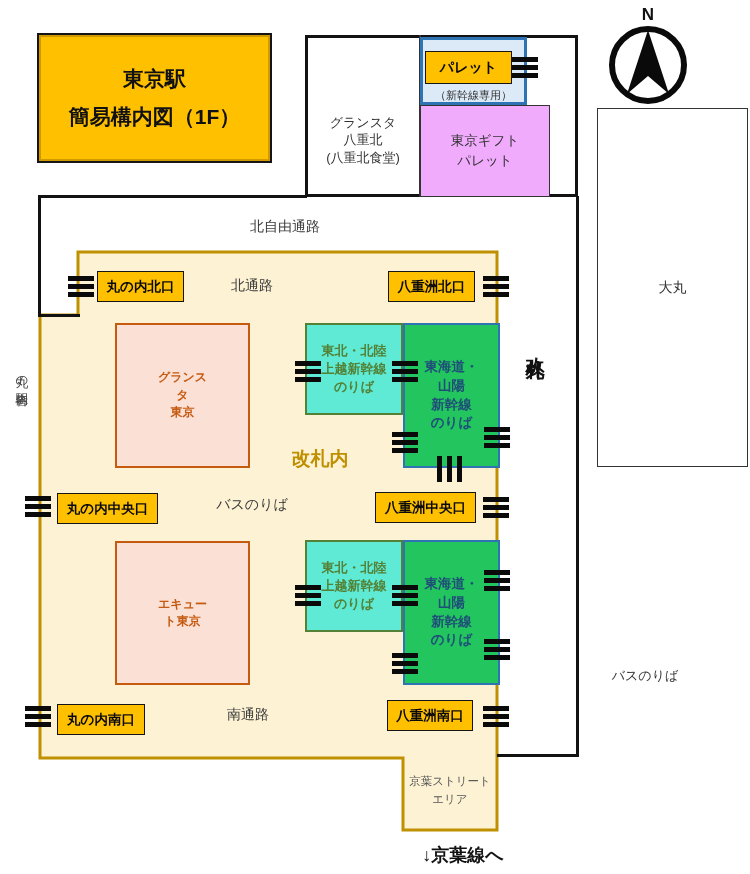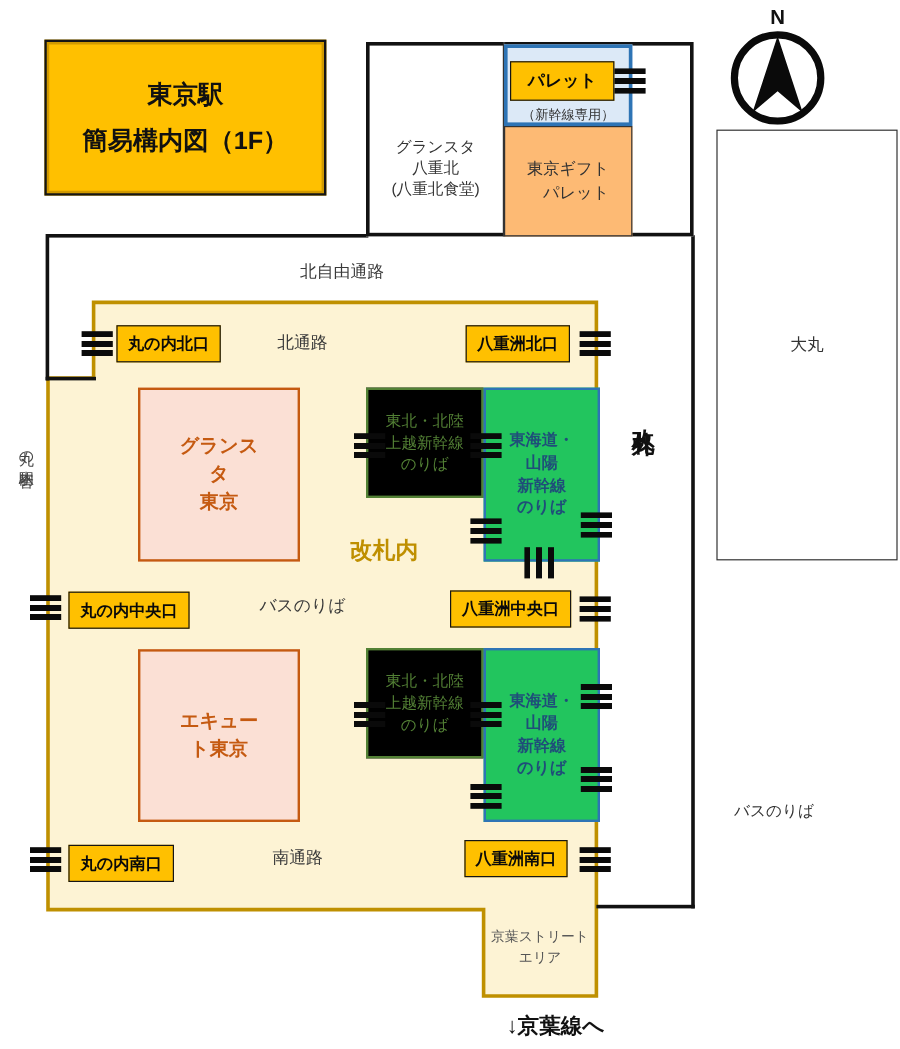--- a/index.html
+++ b/index.html
@@ -17,22 +17,22 @@
   
   #title-box{left:37px;top:33px;width:235px;height:130px;background:#FFC000;
     border:2px solid #151515;box-shadow:inset 0 0 0 2px rgba(120,80,0,.35);
     flex-direction:column;gap:10px;font-weight:bold;font-size:21px;}
 
   
   #north-building{left:305px;top:35px;width:273px;height:162px;border:3px solid #121212;background:#fff;}
   #north-divider{left:419px;top:35px;width:2px;height:162px;background:#333;}
   #gransta-yaekita{left:307px;top:108px;width:112px;height:64px;font-size:13px;color:#333;line-height:1.35;}
   #nihonbashi-zone{left:420px;top:37px;width:107px;height:68px;background:#DCE9F7;border:3px solid #2E74B5;}
-  #gift-palette{left:420px;top:105px;width:107px;height:92px;border:1.5px solid #333;background:#fdba74;
-    font-size:13.5px;color:#333;line-height:1.5;text-align:right;}
+  #gift-palette{left:420px;top:105px;width:130px;height:92px;border:1.5px solid #333;background:#f0abfc;
+    font-size:13.5px;color:#333;line-height:1.5;}
   .exit-label{background:#FFC000;border:1.6px solid #151515;font-weight:bold;font-size:13.5px;color:#0a0a0a;}
   #nihonbashi-label{left:425px;top:51px;width:87px;height:33px;font-size:14px;}
   #shinkansen-only{left:420px;top:87px;width:107px;height:16px;font-size:11px;color:#333;}
 
   
   #compass-n{left:608px;top:4px;width:80px;height:22px;font-weight:bold;font-size:17px;}
   #compass{left:608px;top:24px;width:80px;height:80px;}
 
   
   #daimaru-box{left:597px;top:108px;width:151px;height:359px;border:1.5px solid #333;background:#fff;
@@ -49,24 +49,24 @@
   #south-passage{left:204px;top:705px;width:88px;height:20px;}
 
   
   #inside-gates-label{left:282px;top:446px;width:76px;height:26px;font-weight:bold;font-size:19px;color:#BF8F00;}
   #outside-gates-label{left:516px;top:342px;width:32px;height:72px;font-weight:bold;font-size:19px;color:#111;
     writing-mode:vertical-rl;text-orientation:upright;letter-spacing:2px;}
   #marunouchi-bldg-label{left:4px;top:366px;width:26px;height:84px;font-size:12.5px;color:#444;
     writing-mode:vertical-rl;text-orientation:upright;letter-spacing:1px;}
 
   
-  .pink-box{background:#FBE0D5;border:2.5px solid #C55A11;color:#C55A11;font-weight:bold;font-size:16px;line-height:1.45;}
+  .pink-box{background:#FBE0D5;border:2.5px solid #C55A11;color:#C55A11;font-weight:bold;font-size:12px;line-height:1.45;}
   #gransta-tokyo{left:115px;top:323px;width:135px;height:145px;}
   #ecute-tokyo{left:115px;top:541px;width:135px;height:144px;}
-  .green-box{background:#000000;border:2.5px solid #538135;color:#538135;font-weight:normal;font-size:13px;line-height:1.4;}
+  .green-box{background:#5eead4;border:2.5px solid #538135;color:#538135;font-weight:bold;font-size:13px;line-height:1.4;}
   #tohoku-upper{left:305px;top:323px;width:98px;height:92px;}
   #tohoku-lower{left:305px;top:540px;width:98px;height:92px;}
   .blue-box{background:#22c55e;border:2.5px solid #2E74B5;color:#1F4E79;font-weight:bold;font-size:13.5px;line-height:1.4;}
   #tokaido-upper{left:403px;top:323px;width:97px;height:145px;}
   #tokaido-lower{left:403px;top:540px;width:97px;height:145px;}
 
   
   #marunouchi-north{left:97px;top:271px;width:87px;height:31px;}
   #yaesu-north{left:388px;top:271px;width:87px;height:31px;}
   #marunouchi-central{left:57px;top:493px;width:101px;height:31px;}

